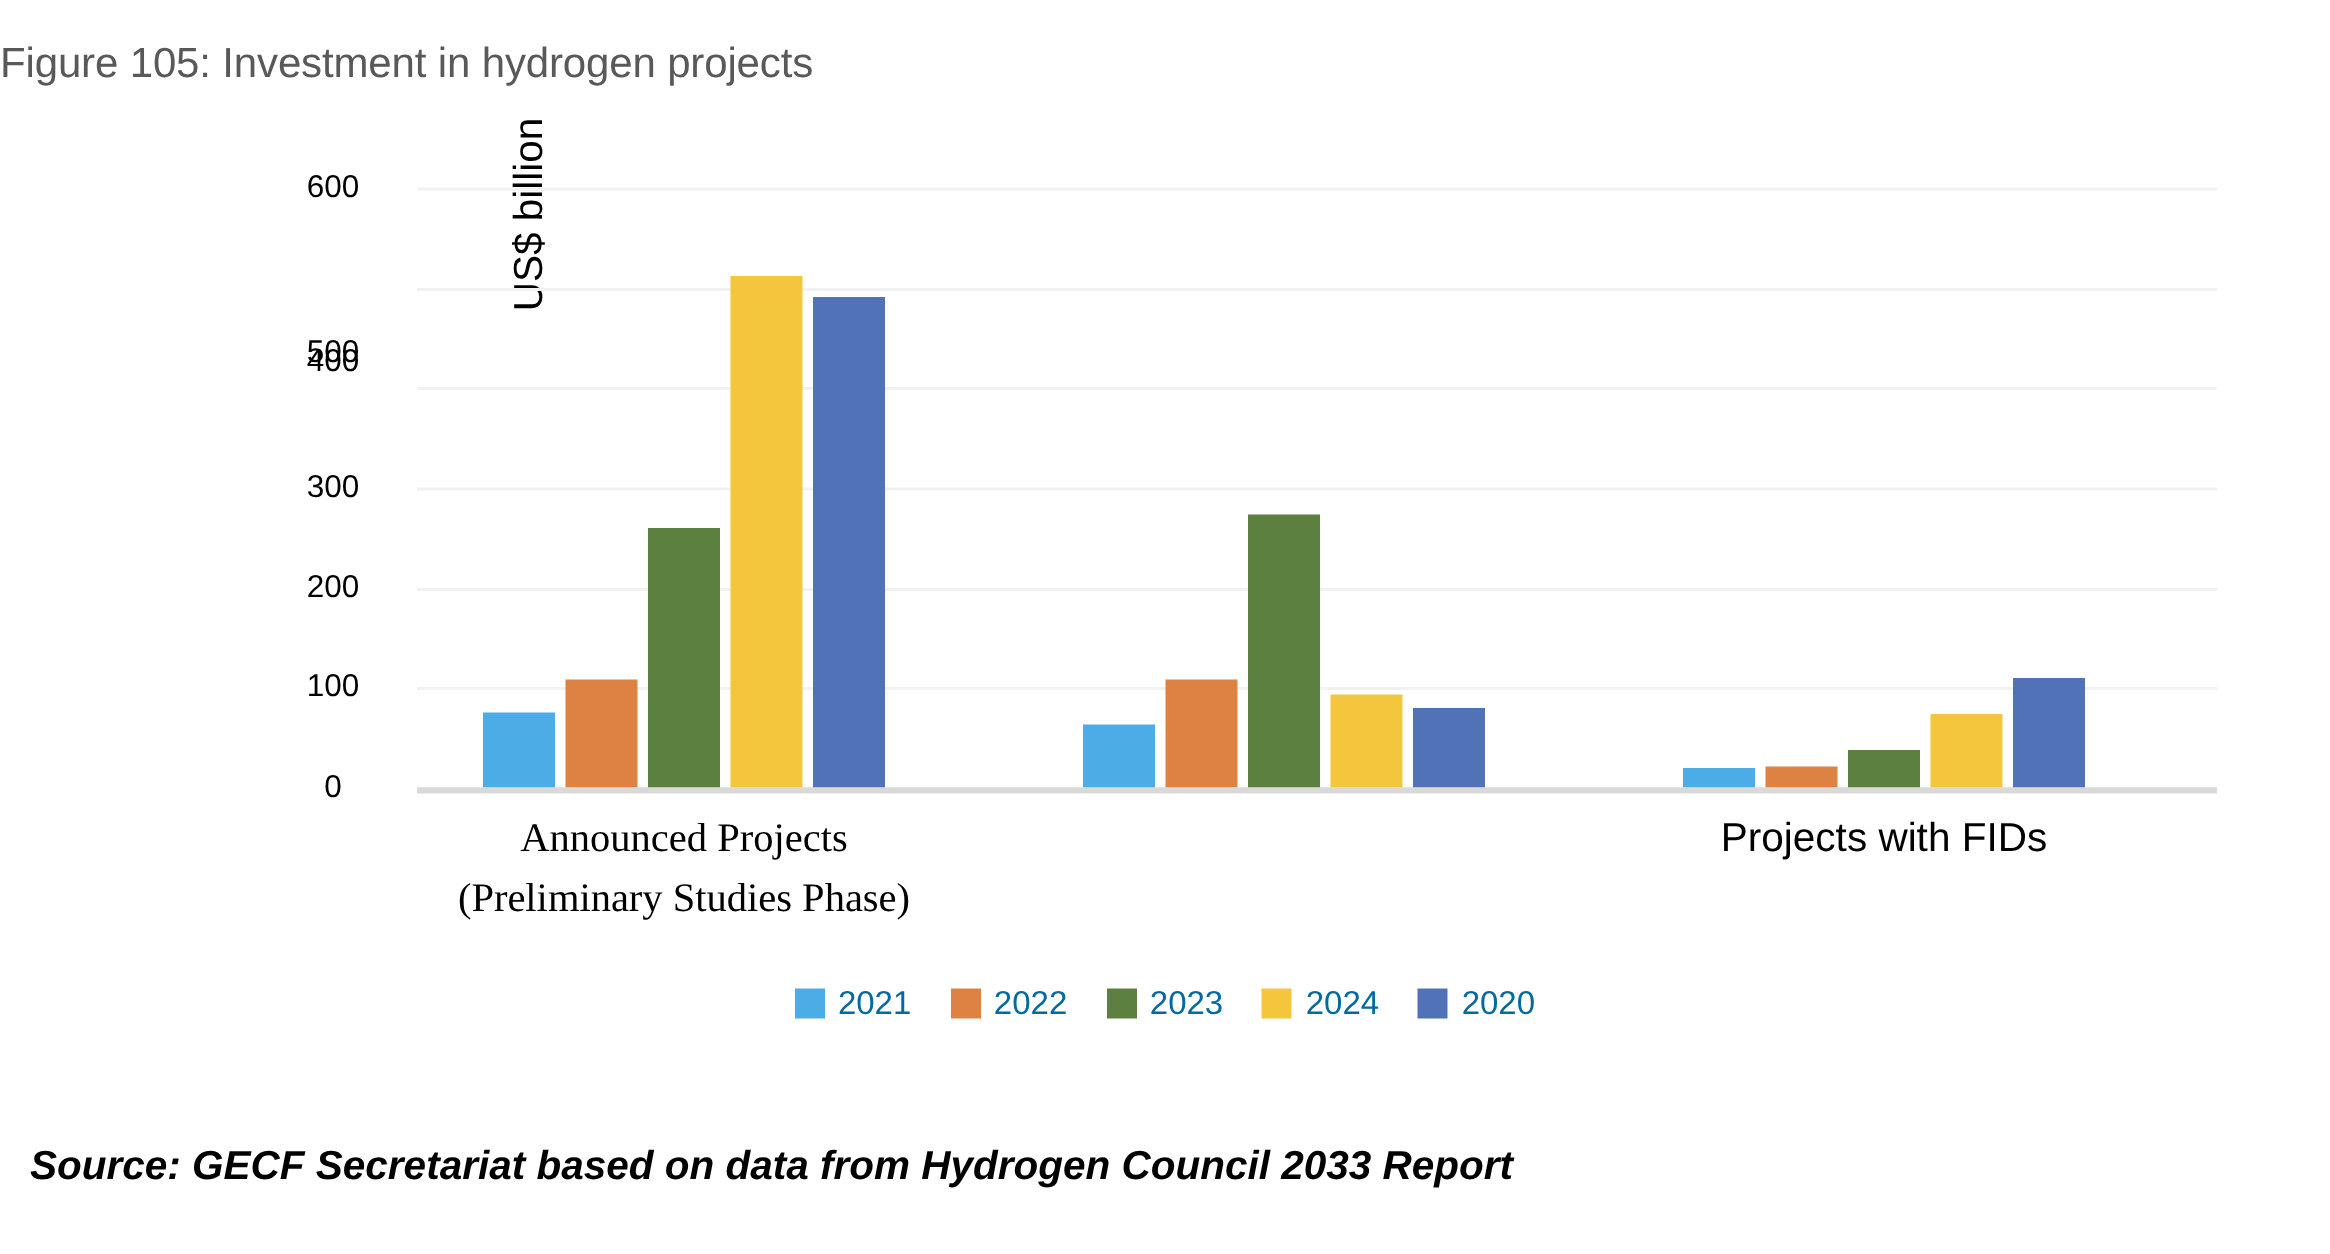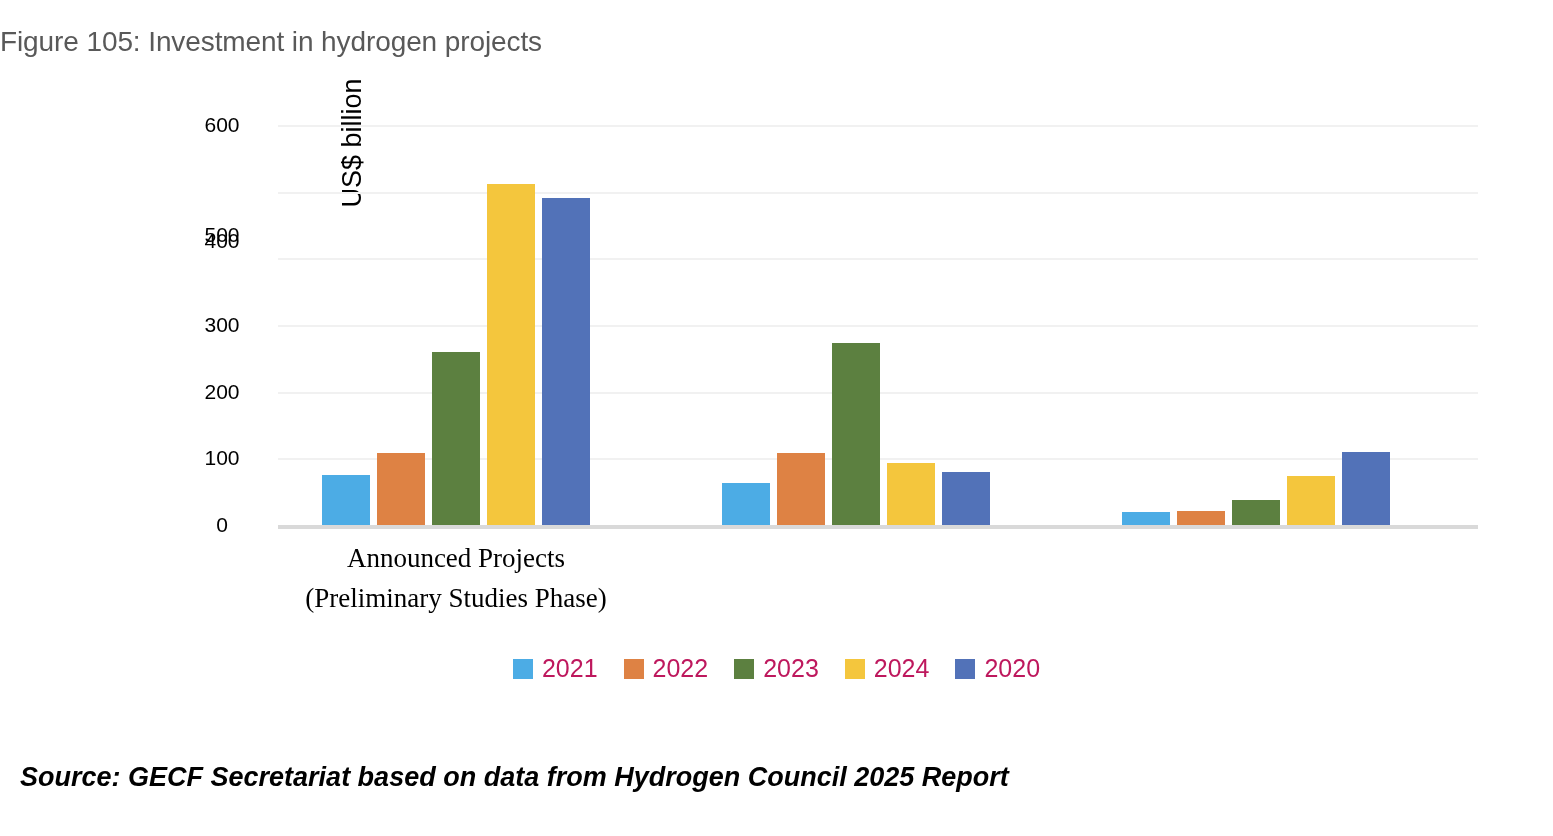--- a/index.html
+++ b/index.html
@@ -143,23 +143,23 @@
     display: flex;
     align-items: center;
     gap: 9px;
   }
   .legend-swatch {
     width: 20px;
     height: 20px;
     display: block;
   }
   .legend-label {
-    font-size: 25px;
+    font-size: 22px;
     line-height: 27px;
-    color: #be185d;
+    color: #0369a1;
   }
 
   
   #source {
     position: absolute;
     left: 20px;
     top: 762px;
     font-size: 27px;
     font-weight: bold;
     font-style: italic;
@@ -216,20 +216,23 @@
         <div class="bar" title="2025: 110" style="left: 1064px; width: 48px; height: 73.3333px; background: rgb(82, 114, 184);"></div>
       </div>
     <div id="axis-baseline"></div>
   </div>
 
   <div id="category-labels">
       <div class="cat-label" style="left: -72px; width: 500px; font-family: Liberation Serif, serif;">
         <span>Announced Projects</span>
         <span>(Preliminary Studies Phase)</span>
       </div>
+      <div class="cat-label" style="left: 728px; width: 500px;">
+        <span>Projects with FIDs</span>
+      </div>
     </div>
 
   <div id="legend">
       <div class="legend-item">
         <span class="legend-swatch" style="background: rgb(76, 172, 229);"></span>
         <span class="legend-label">2021</span>
       </div>
       <div class="legend-item">
         <span class="legend-swatch" style="background: rgb(222, 130, 68);"></span>
         <span class="legend-label">2022</span>
@@ -241,15 +244,15 @@
       <div class="legend-item">
         <span class="legend-swatch" style="background: rgb(244, 198, 61);"></span>
         <span class="legend-label">2024</span>
       </div>
       <div class="legend-item">
         <span class="legend-swatch" style="background: rgb(82, 114, 184);"></span>
         <span class="legend-label">2020</span>
       </div>
     </div>
 
-  <div id="source">Source: GECF Secretariat based on data from Hydrogen Council 2025 Report</div>
+  <div id="source">Source: GECF Secretariat based on data from Hydrogen Council 2033 Report</div>
 
 </div>
 
 </body></html>

